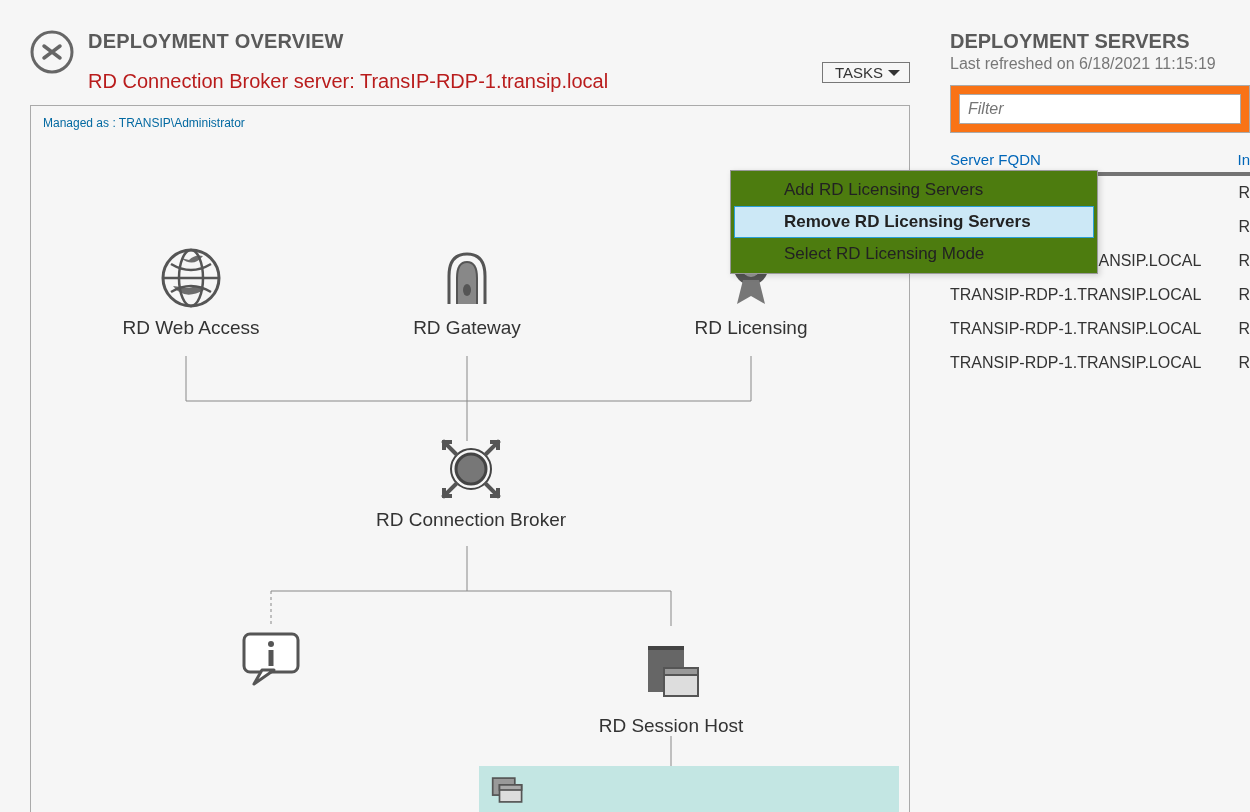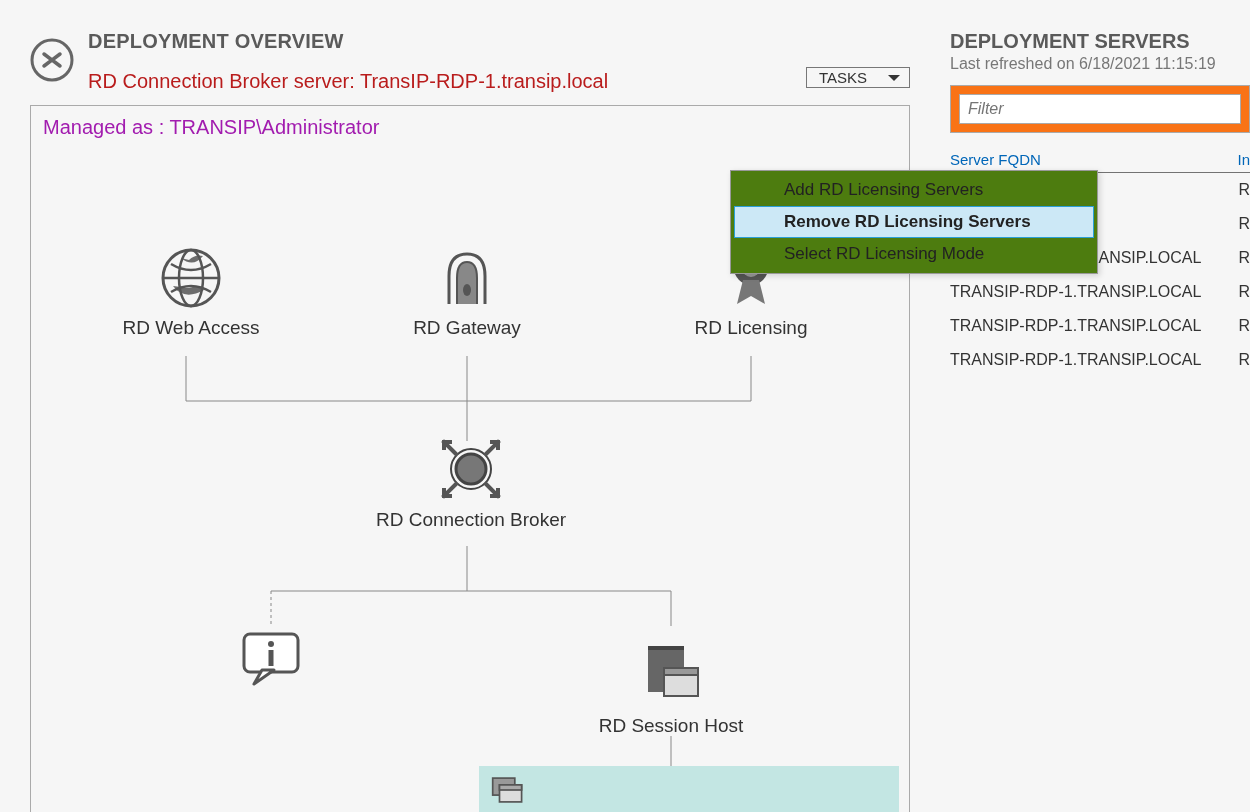--- a/index.html
+++ b/index.html
@@ -1,35 +1,35 @@
 <!DOCTYPE html>
 <html><head>
   <meta charset="utf-8">
   <style>
     * { box-sizing: border-box; margin: 0; padding: 0; font-family: 'Segoe UI', Tahoma, sans-serif; }
     body { background: #f6f6f6; width: 1250px; height: 812px; overflow: hidden; font-size: 14px; color: #333; }
     .main { display: flex; padding: 30px 0 0 30px; gap: 40px; }
     .overview-section { flex: 0 0 880px; }
-    .overview-header { display: flex; align-items: center; gap: 14px; }
+    .overview-header { display: flex; align-items: flex-start; gap: 14px; }
     .overview-title-block { flex: 1; }
     .overview-title { font-size: 20px; font-weight: 600; color: #5a5a5a; letter-spacing: 0.2px; }
     .overview-subtitle { font-size: 20px; color: #b91c1c; margin-top: 17px; }
-    .tasks-dropdown { display: flex; align-items: center; gap: 20px; border: 1px solid #777; padding: 1px 8px 1px 12px; margin-top: 32px; font-size: 15px; cursor: pointer; background: #fff0; }
+    .tasks-dropdown { display: flex; align-items: center; gap: 4px; border: 1px solid #777; padding: 1px 8px 1px 12px; margin-top: 32px; font-size: 15px; cursor: pointer; background: #fff0; }
     .tasks-dropdown svg { display:block; }
     .diagram-canvas { border: 1px solid #aaa; margin-top: 12px; background: #f6f6f6; height: 720px; position: relative; }
-    .managed-as { font-size: 20px; color: #a21caf; padding: 10px 12px; }
+    .managed-as { font-size: 12px; color: #0369a1; padding: 10px 12px; }
     .node { position: absolute; text-align: center; }
     .node-label { font-size: 19px; color: #333; margin-top: 7px; }
     .servers-section { flex: 1; min-width: 300px; }
     .servers-title { font-size: 20px; font-weight: 600; color: #5a5a5a; }
     .servers-subtitle { font-size: 16px; color: #777; margin-top: 2px; }
     .filter-box { border: 1px solid #aaa; margin-top: 12px; background: #f97316; padding: 8px; }
     .filter-input { width: 100%; border: 1px solid #aaa; padding: 5px 8px; font-size: 16px; font-style: italic; color: #666; }
     .server-table { margin-top: 18px; }
-    .server-header { font-size: 15px; border-bottom: 1px solid #737373; padding-bottom: 4px; display: flex; align-items: flex-end; }
+    .server-header { font-size: 15px; border-bottom: 4px solid #737373; padding-bottom: 4px; display: flex; align-items: flex-end; }
     .col-fqdn { flex: 1; }
     .col-in { width: 20px; text-align: right; }
     .header-link { color: #0066b8; }
     .server-row { display: flex; font-size: 16px; padding: 8px 0; color: #333; }
     .context-menu { position: absolute; left: 730px; top: 170px; width: 368px; background: #4d7c0f; border: 1px solid #999; box-shadow: 2px 2px 6px rgba(0,0,0,0.15); padding: 3px; z-index: 10; }
     .context-item { padding: 6px 12px 6px 50px; font-size: 17px; color: #222; cursor: default; }
     .context-item.highlight { background: #cce8f6; border: 1px solid #2a9fd6; padding: 5px 11px 5px 49px; font-weight: bold; }
     .icon-svg { display: block; margin: 0 auto; }
     .connector { position: absolute; background: transparent; }
     .session-collection { position: absolute; background: #c3e6e3; padding: 10px 12px; font-size: 16px; }

